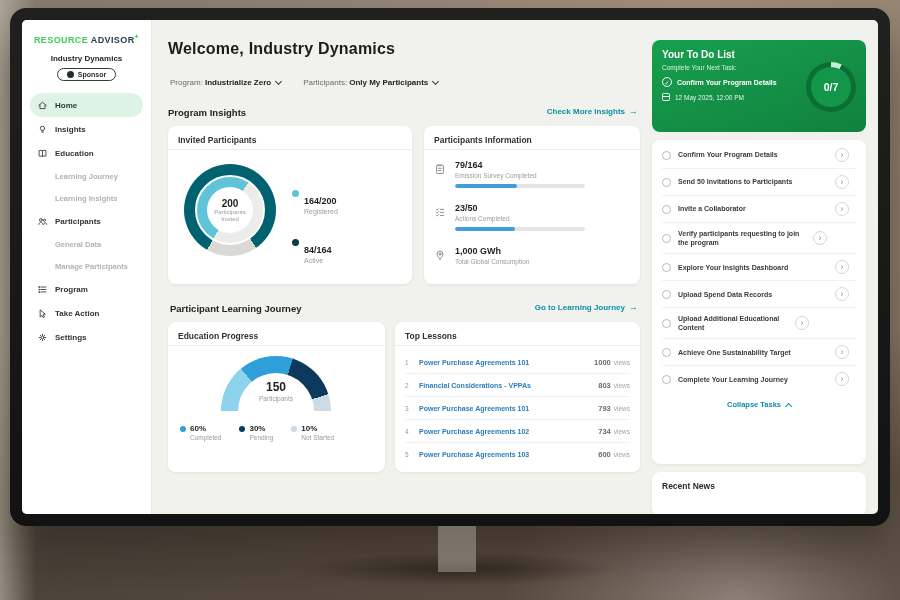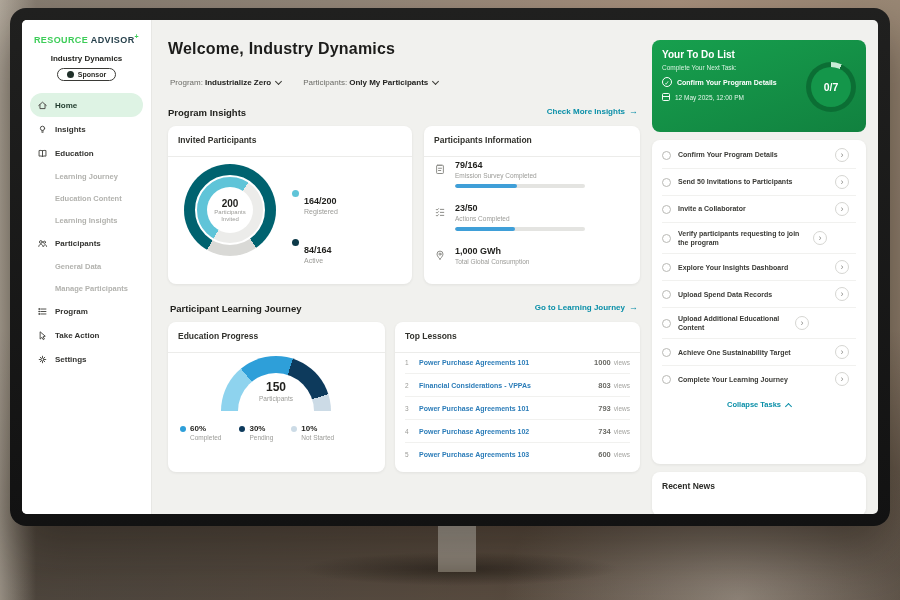--- a/index.html
+++ b/index.html
@@ -58,21 +58,21 @@
   .flabel{ font-size:8px; color:#6b6b66; }
   .fvalue{ display:flex; align-items:center; gap:5px; font-size:8px; font-weight:bold; color:#222220; cursor:pointer; }
   .chev{ width:5px; height:5px; border-right:1.4px solid #3a3a36; border-bottom:1.4px solid #3a3a36;
     transform:rotate(45deg); margin-top:-3px; }
   .sec{ position:absolute; font-size:9.5px; font-weight:bold; color:#22221e; }
   .seclink{ position:absolute; display:flex; align-items:center; gap:4px; font-size:8px; font-weight:bold;
     color:#0a8fa8; cursor:pointer; }
   .seclink .arrow{ font-size:9px; }
 
   .card{ position:absolute; background:#fff; border-radius:8px; box-shadow:0 1px 3px rgba(30,30,25,.07); }
-  .card-title{ font-size:8.5px; font-weight:bold; color:#32322d; padding:9px 10px 11px; border-bottom:1px solid #ececea; }
+  .card-title{ font-size:8.5px; font-weight:bold; color:#32322d; padding:9px 10px 4px; border-bottom:1px solid #ececea; }
 
   
   .donut{ position:absolute; left:16px; top:38px; width:92px; height:92px; border-radius:50%;
     background:conic-gradient(from 210deg, #00626f 0 82%, #d9d9d6 82% 100%); }
   .ring2{ position:absolute; inset:11px; border-radius:50%; border:2px solid #fff;
     background:conic-gradient(from 210deg, #5fc4d8 0 51%, #ececea 51% 100%); }
   .hole{ position:absolute; inset:23px; border-radius:50%; background:#fff; display:flex;
     flex-direction:column; align-items:center; justify-content:center; }
   .hole .cv{ font-size:10px; font-weight:bold; color:#1f1f1c; }
   .hole .cl{ font-size:6px; color:#9b9b97; text-align:center; line-height:1.15; width:40px; }
@@ -193,21 +193,20 @@
           </div>
           <div class="nav-item">
             <span class="nicon">
                 <svg viewBox="0 0 16 16">
                   <path d="M8 4.2C6.9 3.4 5 3.3 3 3.7v8.1c2-.4 3.9-.3 5 .5 1.1-.8 3-.9 5-.5V3.7c-2-.4-3.9-.3-5 .5zM8 4.2v8.1"></path>
                 </svg>
               </span>
             <span>Education</span>
           </div>
           <div class="nav-sub">Learning Journey</div>
-          <div class="nav-sub">Education Content</div>
           <div class="nav-sub">Learning Insights</div>
           <div class="nav-item">
             <span class="nicon">
                 <svg viewBox="0 0 16 16">
                   <circle cx="5.6" cy="5.8" r="2"></circle>
                   <circle cx="10.8" cy="6.2" r="1.6"></circle>
                   <path d="M2.6 12.2c.3-2 1.6-3.1 3-3.1s2.7 1.1 3 3.1M9.6 12.2c.2-1.5 1.1-2.4 2.3-2.4 1 0 1.8.8 2 2.4"></path>
                 </svg>
               </span>
             <span>Participants</span>

